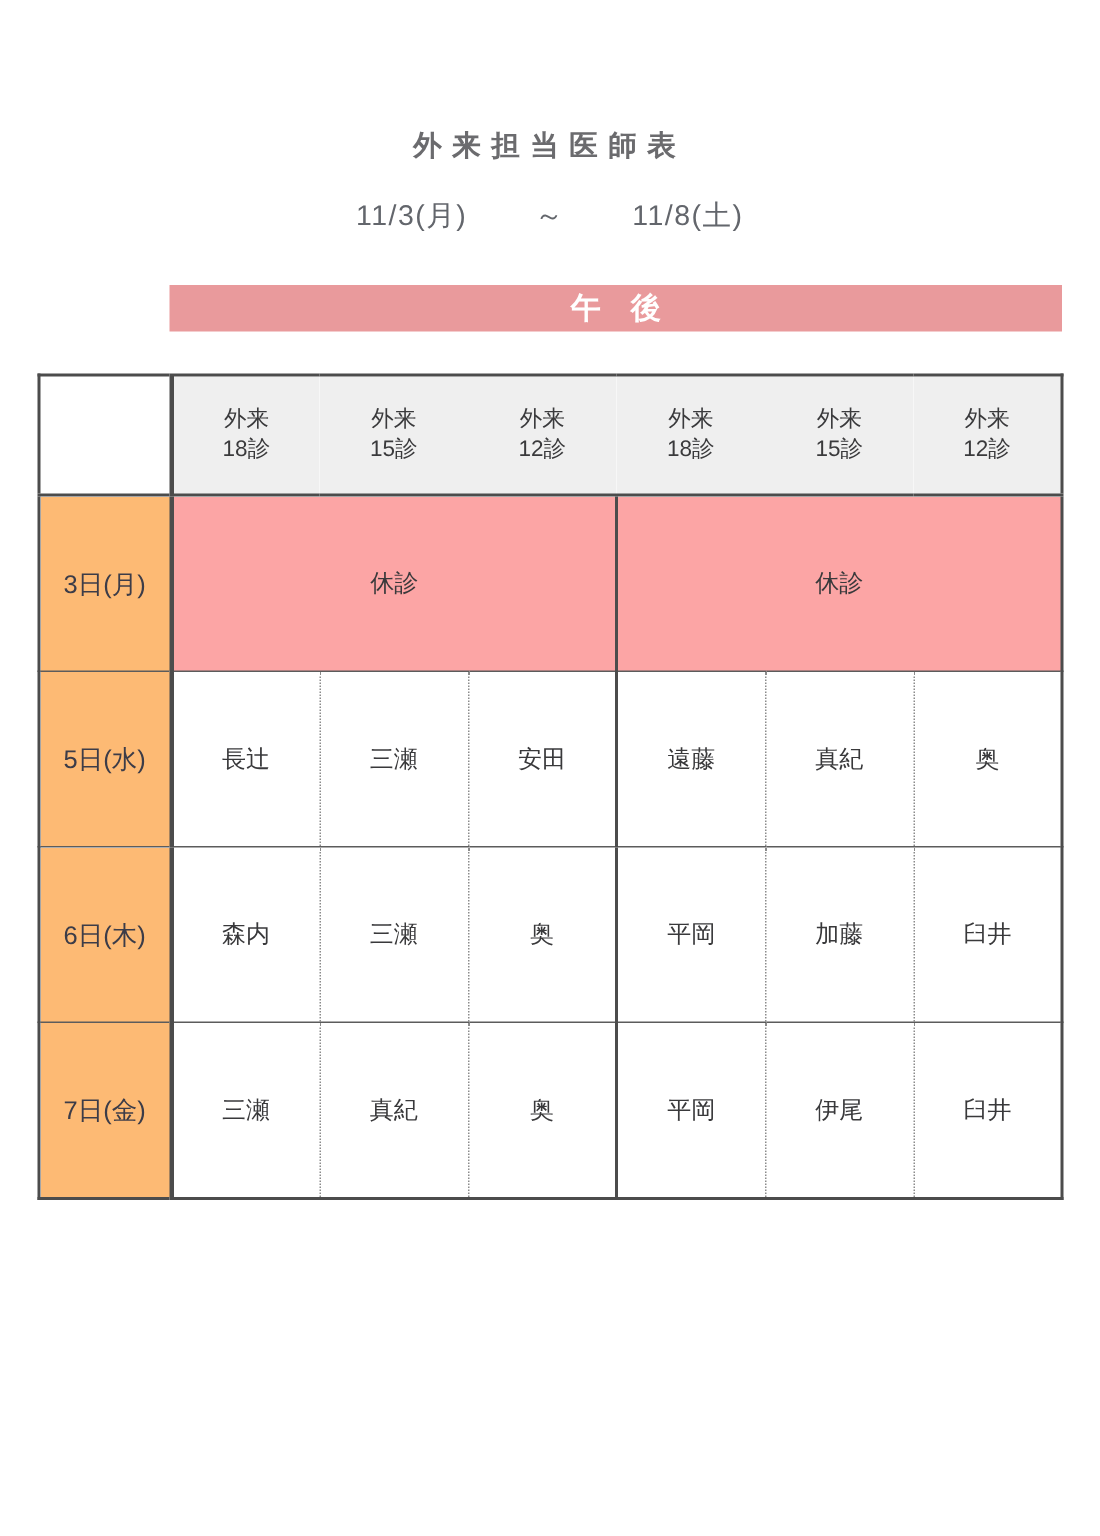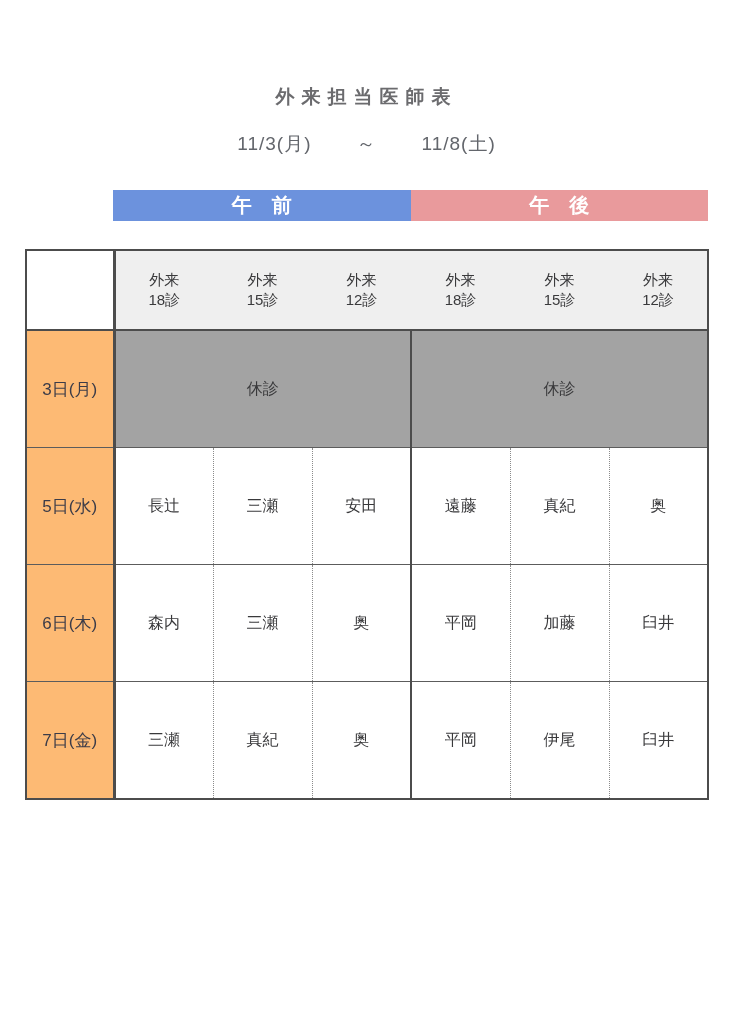--- a/index.html
+++ b/index.html
@@ -83,37 +83,36 @@
   tr.hdr-row th.corner { border-right: 3px solid #4c4c4c; }
 
   .clinic-hdr { font-size: 15px; line-height: 1.35; color: #3a3a3c; }
 
   td.doc-cell { background: #ffffff; font-size: 16px; color: #39393b; }
   td.sub { border-left: 1px dotted #8b8b8b; }
   td.grp { border-left: 2px solid #4c4c4c; }
 
   tr.data-row th, tr.data-row td { height: 116px; }
   tr.short-row th, tr.short-row td { height: 53px; }
-  td.merged-cell { background: #a3a3a3; font-size: 16px; color: #39393b; }
+  td.merged-cell { background: #fca5a5; font-size: 16px; color: #39393b; }
 </style>
 </head>
 <body>
 
 <div class="page">
 
   <h1 class="doc-title">外来担当医師表</h1>
 
   <div class="date-line">
     <span>11/3(月)</span>
     <span>～</span>
     <span>11/8(土)</span>
   </div>
 
   <div class="session-bars">
-    <div class="session-bar am">午　前</div>
     <div class="session-bar pm">午　後</div>
   </div>
 
   <div class="tbl-wrap">
     <table class="schedule">
       <colgroup>
         <col class="daycol">
         <col class="datacol">
           <col class="datacol">
           <col class="datacol">

